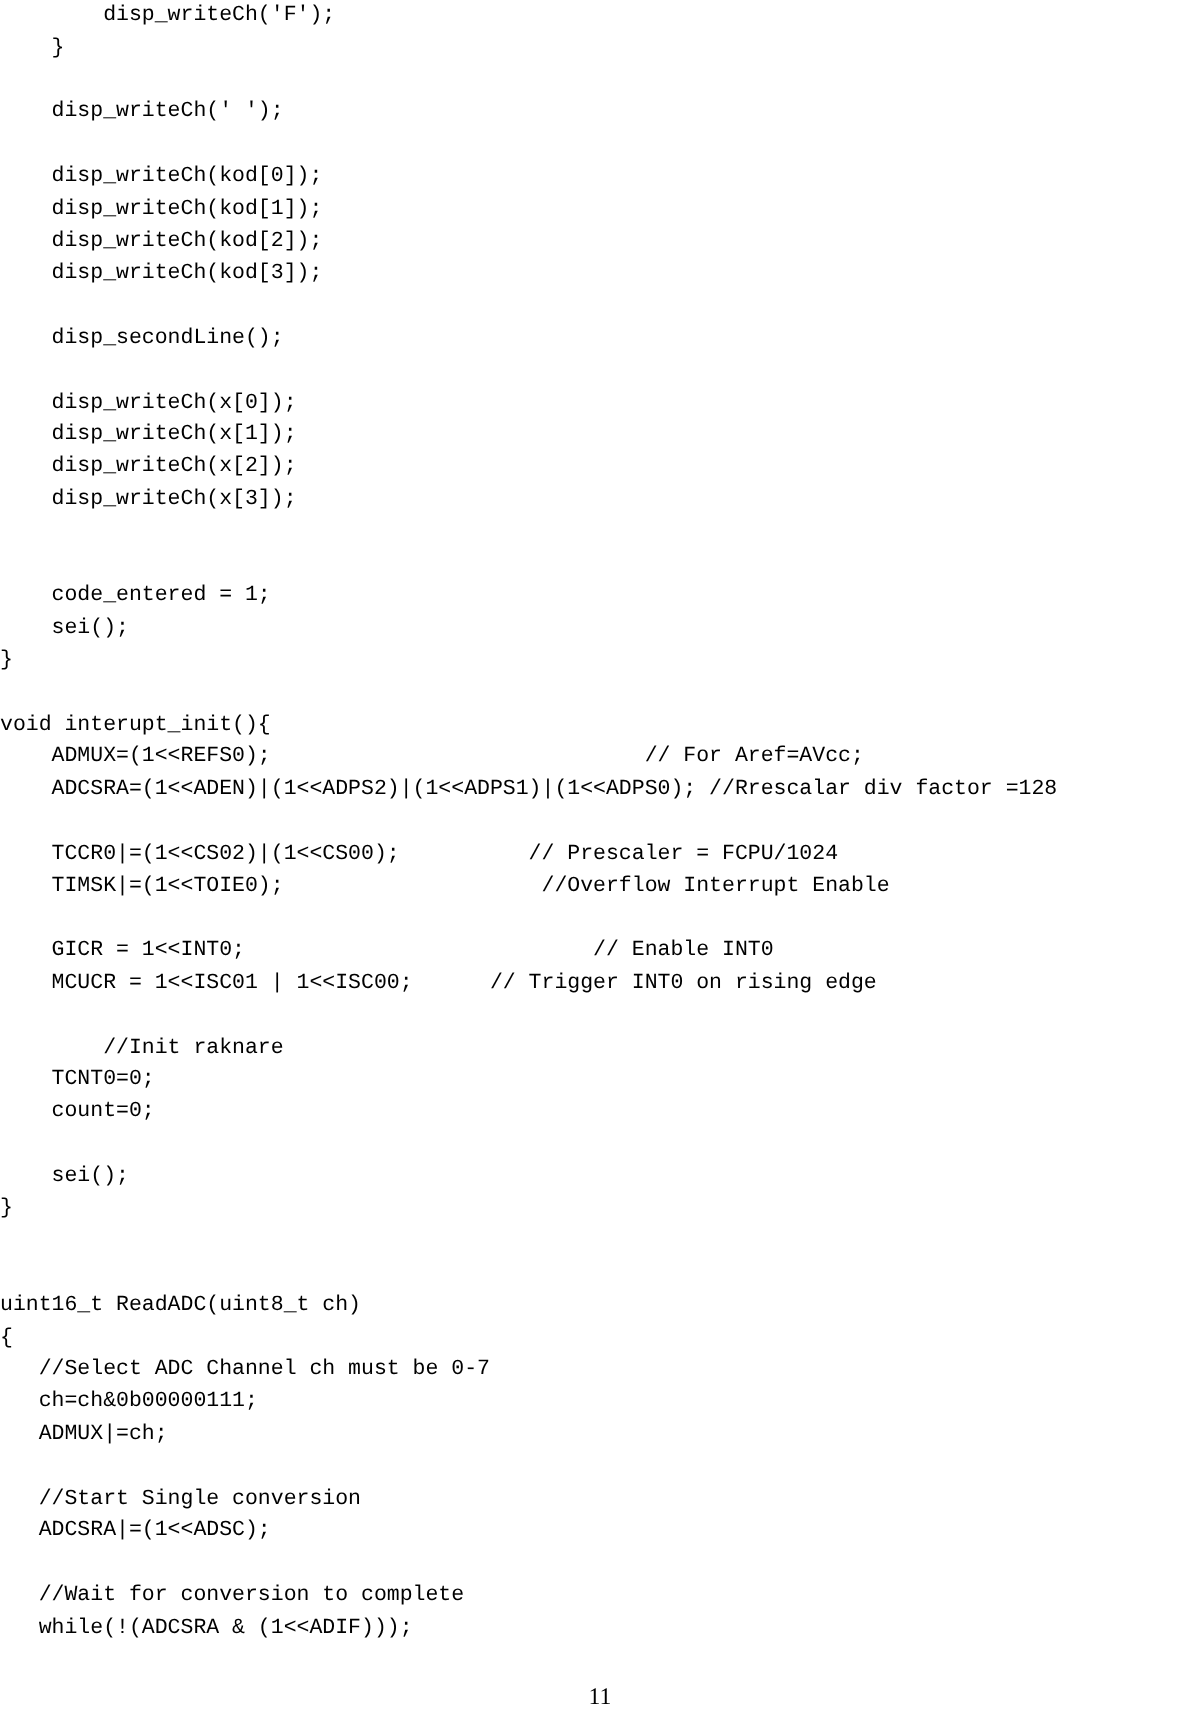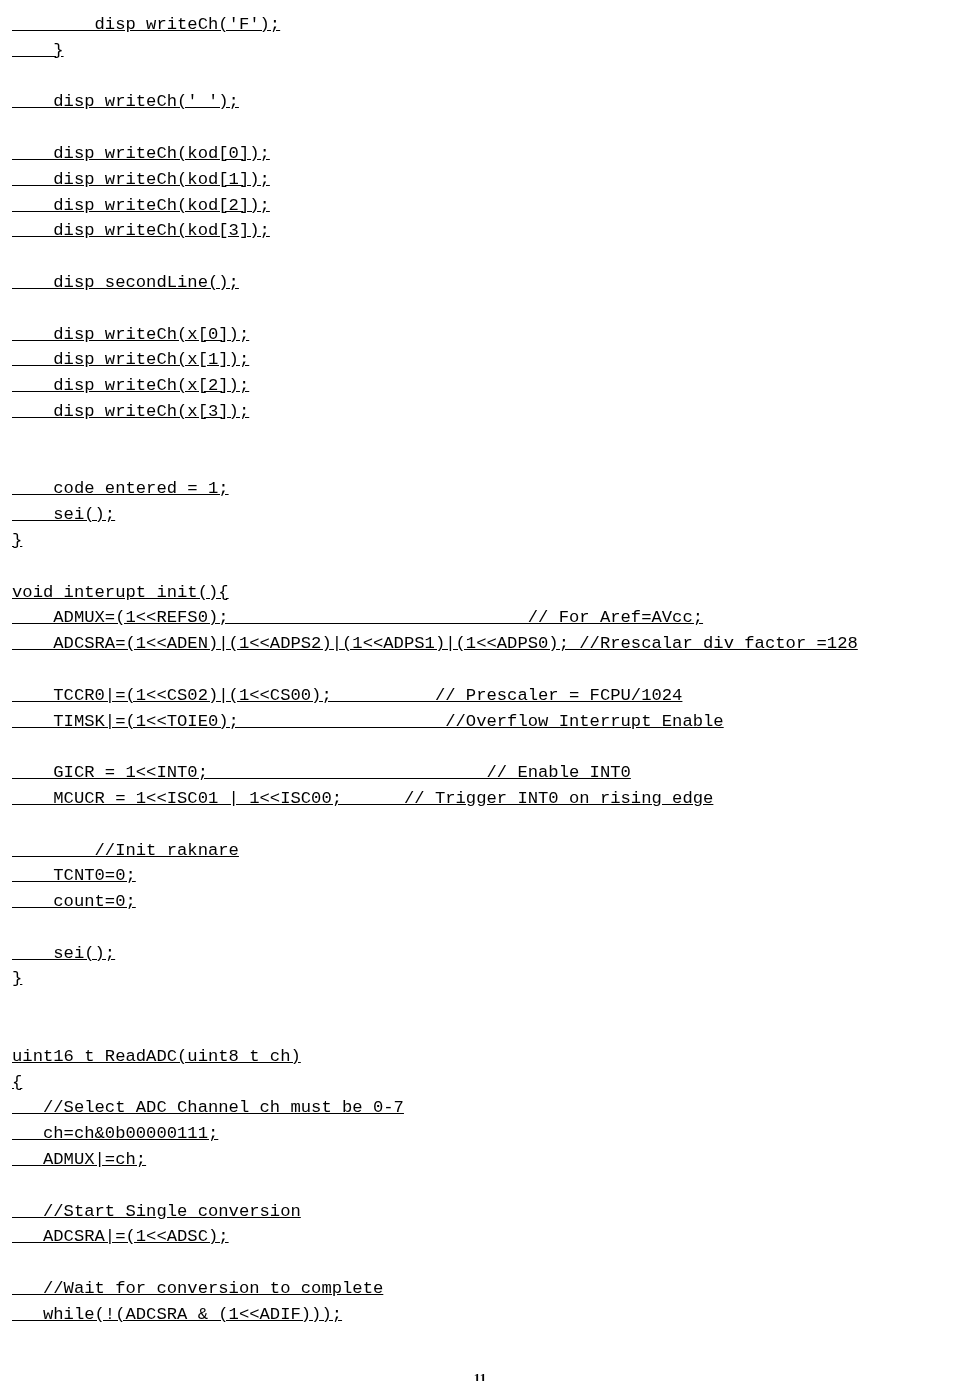--- a/index.html
+++ b/index.html
@@ -7,30 +7,28 @@
       margin: 0;
       padding: 0;
       width: 960px;
       font-family: "Courier New", Courier, monospace;
       font-size: 17.2px;
       line-height: 1.5;
       color: #000;
     }
     .page {
       white-space: pre;
-      padding: 12px;
+      padding: 0;
       margin: 0;
-      text-decoration: underline;
     }
     .page-number {
       text-align: center;
       font-family: Georgia, "Times New Roman", serif;
-      font-size: 13px;
+      font-size: 19px;
       margin-top: 28px;
-      font-weight: bold;
     }
   </style>
 </head>
 <body>
 
 <div class="page" id="code-block">        disp_writeCh('F');
     }
 
     disp_writeCh(' ');
 

